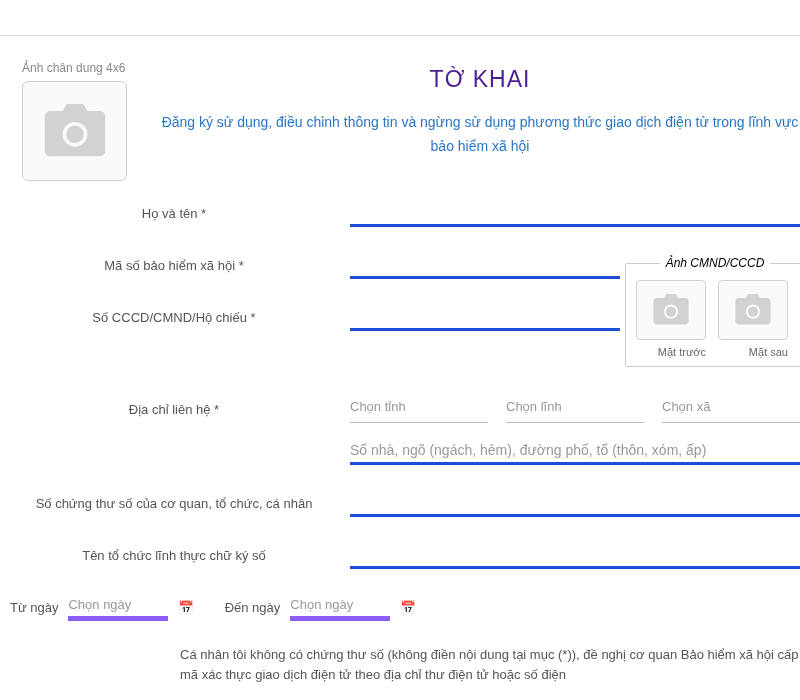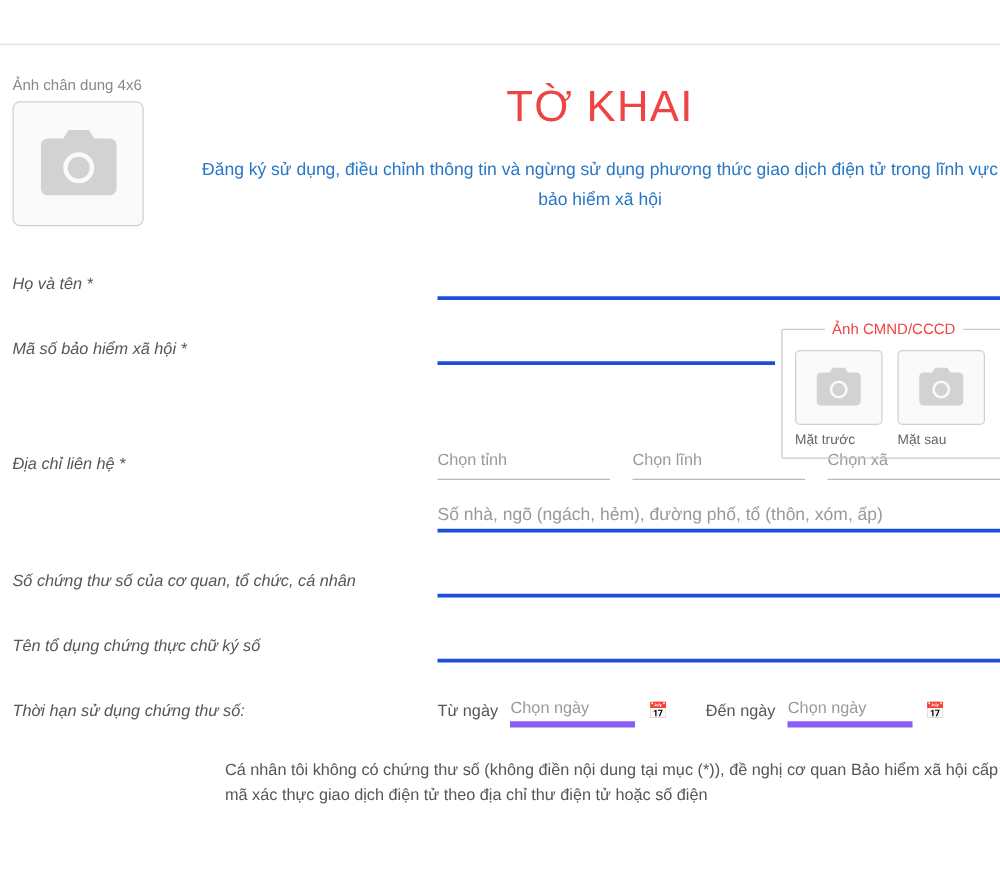--- a/index.html
+++ b/index.html
@@ -14,21 +14,21 @@
     .top-divider {
       border-top: 1px solid #e0e0e0;
       margin-top: 35px;
     }
     .page-container {
       position: relative;
       padding: 20px 0 0 10px;
     }
     .portrait-section {
       position: absolute;
-      left: 10px;
+      left: 22px;
       top: 25px;
       width: 130px;
     }
     .portrait-label {
       font-size: 12px;
       color: #888;
       margin-bottom: 6px;
       text-align: left;
     }
     .portrait-box {
@@ -44,22 +44,22 @@
     .camera-icon {
       width: 70px;
       height: 55px;
       opacity: 0.4;
     }
     .title-area {
       text-align: center;
       margin-left: 150px;
     }
     .main-title {
-      font-size: 35px;
-      color: #ef4444;
+      font-size: 23px;
+      color: #4c1d95;
       font-weight: normal;
       margin-top: 10px;
       margin-bottom: 18px;
       letter-spacing: 1px;
     }
     .subtitle {
       font-size: 14px;
       color: #2876c7;
       line-height: 1.7;
     }
@@ -67,25 +67,24 @@
       margin-top: 40px;
     }
     .form-row {
       display: flex;
       align-items: center;
       margin-bottom: 22px;
       min-height: 30px;
     }
     .form-label {
       width: 340px;
-      text-align: left;
+      text-align: center;
       font-size: 13px;
       color: #555;
       padding-right: 12px;
-      font-style: italic;
     }
     .form-field {
       flex: 1;
       display: flex;
       gap: 18px;
       align-items: center;
     }
     .underline-input {
       border: none;
       border-bottom: 3px solid #1d4ed8;
@@ -109,27 +108,28 @@
     }
     .id-photo-fieldset {
       border: 1px solid #ccc;
       border-radius: 2px;
       padding: 10px 10px 8px 10px;
       display: flex;
       gap: 12px;
     }
     .id-photo-legend {
       font-size: 12px;
-      color: #ef4444;
+      color: #000000;
       padding: 0 6px;
       text-align: center;
+      font-style: italic;
     }
     .id-upload-box {
       width: 70px;
-      text-align: left;
+      text-align: right;
     }
     .id-upload-frame {
       width: 70px;
       height: 60px;
       border: 1px solid #d0d0d0;
       border-radius: 4px;
       display: flex;
       align-items: center;
       justify-content: center;
       background: #fafafa;
@@ -229,20 +229,26 @@
       </div>
     </div>
 
     <div class="form-row short-inputs-row">
       <div class="form-label">Mã số bảo hiểm xã hội *</div>
       <div class="form-field">
         <input class="underline-input" type="text" style="">
       </div>
     </div>
 
+    <div class="form-row short-inputs-row">
+      <div class="form-label">Số CCCD/CMND/Hộ chiếu *</div>
+      <div class="form-field">
+        <input class="underline-input" type="text" style="">
+      </div>
+    </div>
 
     <div class="id-photo-section">
       <fieldset class="id-photo-fieldset">
         <legend class="id-photo-legend">Ảnh CMND/CCCD</legend>
         <div class="id-upload-box">
           <div class="id-upload-frame">
             <svg class="small-camera" viewBox="0 0 24 20">
               <path fill="#999" d="M9 0 L15 0 L16.5 2.5 L21 2.5 C22.1 2.5 23 3.4 23 4.5 L23 17 C23 18.1 22.1 19 21 19 L3 19 C1.9 19 1 18.1 1 17 L1 4.5 C1 3.4 1.9 2.5 3 2.5 L7.5 2.5 Z"></path>
               <circle cx="12" cy="11" r="4.5" fill="#fafafa"></circle>
               <circle cx="12" cy="11" r="3.2" fill="#999"></circle>
@@ -282,28 +288,27 @@
     </div>
 
     <div class="form-row cert-row">
       <div class="form-label">Số chứng thư số của cơ quan, tổ chức, cá nhân</div>
       <div class="form-field">
         <input class="underline-input" type="text" style="">
       </div>
     </div>
 
     <div class="form-row cert-row">
-      <div class="form-label">Tên tổ dụng chứng thực chữ ký số</div>
+      <div class="form-label">Tên tổ chức lĩnh thực chữ ký số</div>
       <div class="form-field">
         <input class="underline-input" type="text" style="">
       </div>
     </div>
 
     <div class="form-row date-row">
-      <div class="form-label">Thời hạn sử dụng chứng thư số:</div>
       <div class="form-field">
         <span class="date-label">Từ ngày</span>
         <div class="date-input">Chọn ngày</div>
         <span class="cal-icon">📅</span>
         <span class="date-label">Đến ngày</span>
         <div class="date-input">Chọn ngày</div>
         <span class="cal-icon">📅</span>
       </div>
     </div>
 

